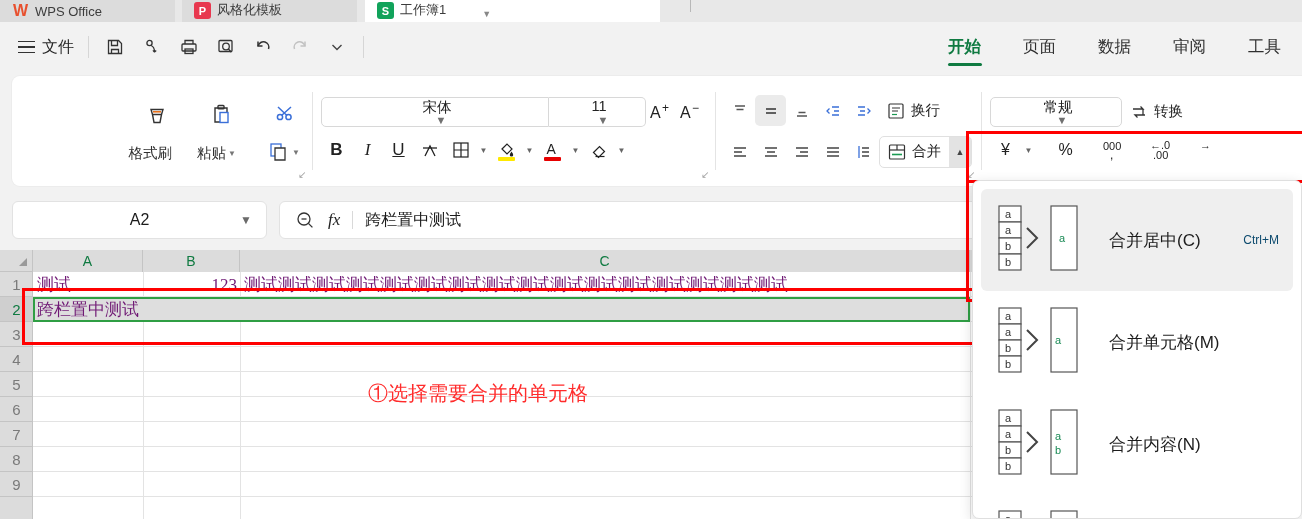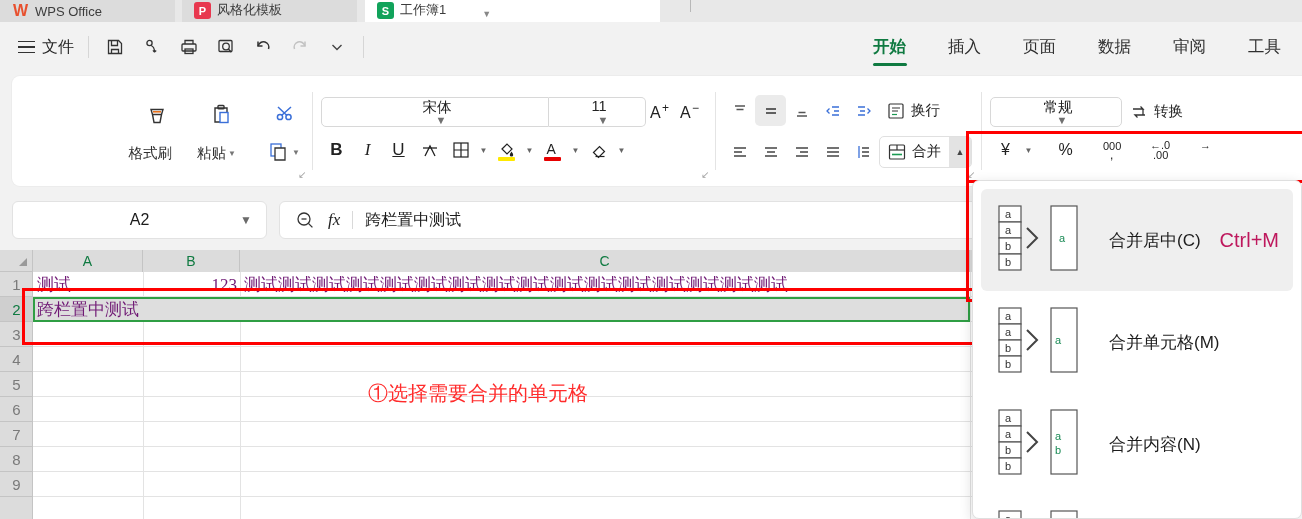--- a/index.html
+++ b/index.html
@@ -221,21 +221,21 @@
     background: #fff; border: 1px solid #dfdfdf; border-radius: 7px;
     box-shadow: 0 4px 14px rgba(0,0,0,0.14);
     overflow: hidden;
   }
   .mitem {
     position: relative; height: 102px; display: flex; align-items: center;
     padding: 0 14px; margin: 0 8px; border-radius: 6px;
   }
   .mitem.hover { background: #efefef; }
   .mlabel { font-size: 17px; color: #1c1c1c; margin-left: 22px; white-space: nowrap; }
-  .mshort { margin-left: auto; font-size: 20px; color: #be185d; white-space: nowrap; }
+  .mshort { margin-left: auto; font-size: 12px; color: #0c4a6e; white-space: nowrap; }
   .micon { flex: 0 0 auto; }
 </style>
 </head>
 <body>
 
 <div id="app">
 
   <div class="tabstrip">
     <div class="wtab inactive" style="left:0px;width:175px;">
       <span class="wtab-logo w">W</span>
@@ -306,21 +306,20 @@
         <div class="qicon">
           <svg width="20" height="20" viewBox="0 0 20 20" fill="none" stroke="#444" stroke-width="1.4">
             <path d="M5.5 8l4.5 4.5L14.5 8"></path>
           </svg>
         </div>
       </div>
       <div class="vdiv"></div>
     </div>
     <div class="ribbon-tabs">
       <div class="rtab active">开始</div>
-      <div class="rtab">插入</div>
       <div class="rtab">页面</div>
       <div class="rtab">数据</div>
       <div class="rtab">审阅</div>
       <div class="rtab">工具</div>
     </div>
   </div>
 
   <div class="toolbar">
 
     <div class="tgroup" style="padding-left:96px;padding-right:12px;">

